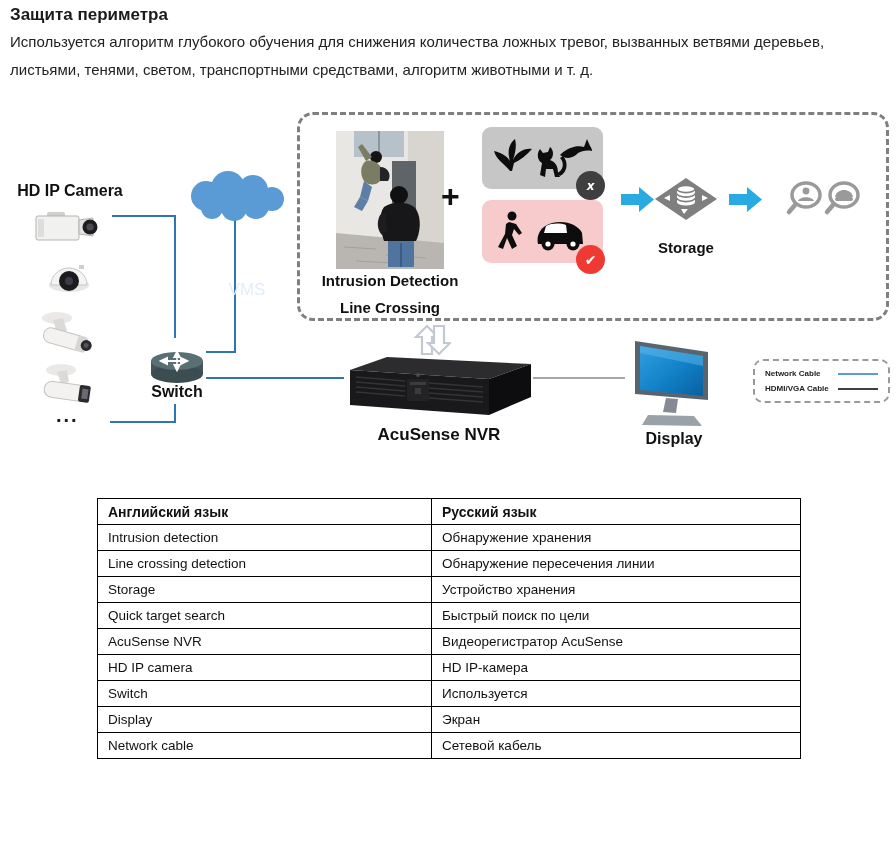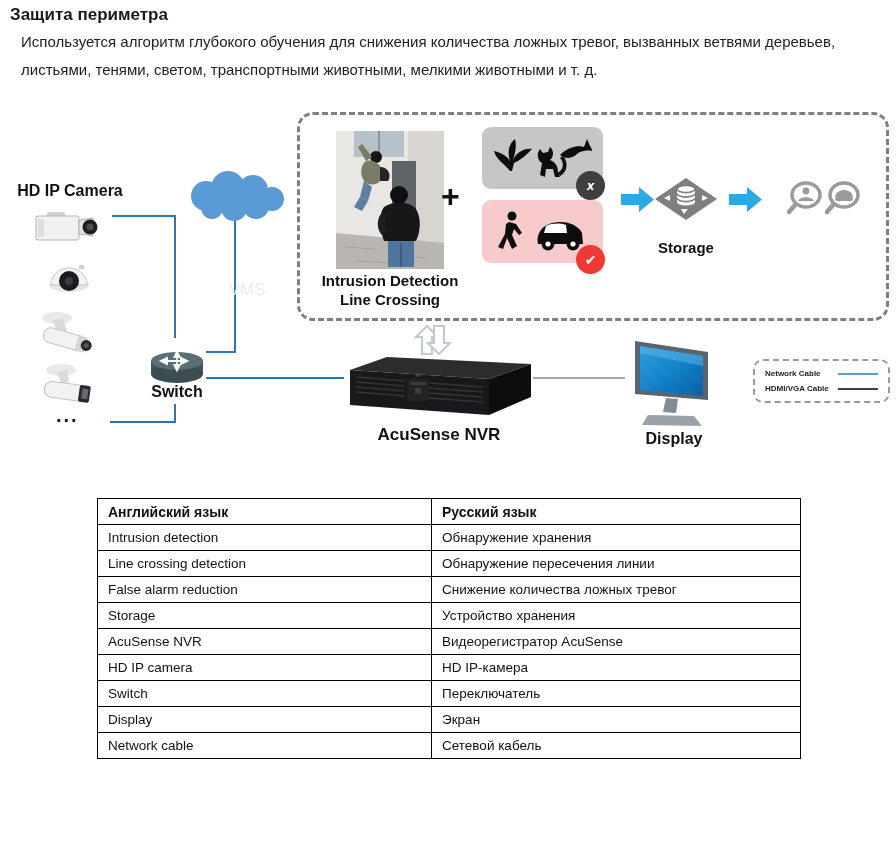--- a/index.html
+++ b/index.html
@@ -1,20 +1,20 @@
 <!DOCTYPE html>
 <html style="--accent_blue: #29ABE2; --line_blue: #2E75B6; --cloud_blue: #5B9BD5; --card_gray: #C6C6C6; --card_pink: #F7CBCB; --badge_dark: #3F3F3F; --badge_red: #EE3A33;"><head>
 <meta charset="utf-8">
 <style>
   html,body{margin:0;padding:0;background:#fff;}
   body{width:896px;height:854px;position:relative;font-family:"Liberation Sans",sans-serif;color:#1a1a1a;overflow:hidden;}
   .abs{position:absolute;}
   
   .doc-title{left:10px;top:5px;font-size:17px;font-weight:bold;text-align:center;}
-  .doc-par{left:10px;font-size:15px;color:#222;margin-left:11px;}
+  .doc-par{left:10px;font-size:15px;color:#222;}
   
   .line{position:absolute;background:var(--line_blue);}
   .line.gray{background:#a6a6a6;}
   
   .lbl{position:absolute;font-weight:bold;text-align:center;color:#111;}
   .lbl-16{font-size:16px;}
   .lbl-15{font-size:15px;line-height:19px;}
   .lbl-17{font-size:17px;}
   
   .flowbox{left:297px;top:112px;width:586px;height:203px;border:3px dashed #7f7f7f;border-radius:16px;}
@@ -41,21 +41,21 @@
   table{border-collapse:collapse;width:704px;table-layout:fixed;}
   th,td{border:1px solid #000;height:25px;padding:0 0 0 10px;font-size:13.5px;text-align:left;vertical-align:middle;color:#111;margin-top:7px;}
   th{font-size:14px;font-weight:bold;}
   col.c1{width:334px;}
 </style>
 </head>
 <body>
 
 <div class="abs doc-title">Защита периметра</div>
 <div class="abs doc-par" style="top:33px;">Используется алгоритм глубокого обучения для снижения количества ложных тревог, вызванных ветвями деревьев,</div>
-<div class="abs doc-par" style="top:61px;">листьями, тенями, светом, транспортными животными, мелкими животными и т. д.</div>
+<div class="abs doc-par" style="top:61px;">листьями, тенями, светом, транспортными средствами, алгоритм животными и т. д.</div>
 
 <div class="abs" style="left:0;top:95px;width:896px;height:380px;">
 
   <div class="line" style="left:112px;top:120px;width:64px;height:2px;"></div>
   <div class="line" style="left:174px;top:120px;width:2px;height:123px;"></div>
   <div class="line" style="left:234px;top:124px;width:2px;height:134px;"></div>
   <div class="line" style="left:206px;top:256px;width:30px;height:2px;"></div>
   <div class="line" style="left:110px;top:326px;width:66px;height:2px;"></div>
   <div class="line" style="left:174px;top:309px;width:2px;height:19px;"></div>
   <div class="line" style="left:206px;top:282px;width:138px;height:2px;"></div>
@@ -160,21 +160,21 @@
       <circle cx="63" cy="64" r="9" fill="#101012"></circle>
       <rect x="58" y="70" width="10" height="5" fill="#101012"></rect>
       <path d="M48 76 C56 70 74 70 80 78 C86 88 84 102 80 110 L48 110 C44 98 42 84 48 76 Z" fill="#17171a"></path>
       <path d="M44 84 C40 92 42 100 46 104 L52 100 C49 94 49 88 51 82 Z" fill="#1d1d21"></path>
       <rect x="52" y="110" width="26" height="26" fill="#4f74a0"></rect>
       <line x1="65" y1="112" x2="65" y2="136" stroke="#3c5c82" stroke-width="2"></line>
     </g>
   </svg>
   <div class="lbl lbl-15 abs" style="left:309px;top:176px;width:162px;">
     <span style="display:block;">Intrusion Detection</span>
-    <span style="display:block;">Line Crossing</span>
+    <span style="display:block;margin-top:8px;">Line Crossing</span>
   </div>
 
   <div class="abs plus" style="left: 441px; top: 83px;">+</div>
 
   <div class="card gray" style="left:482px;top:32px;">
     <svg width="98" height="42" viewBox="0 0 98 42">
       <g fill="#0d0d0d">
         <path d="M16 34 C10 26 3 24 0 14 C8 16 13 19 16 24 C13 14 15 7 21 2 C23 9 21 17 19 23 C23 15 30 11 38 12 C33 18 26 23 20 26 L18 34 Z"></path>
         <path d="M46 38 L48 26 C44 24 42 17 46 12 L49 16 L54 15 L56 10 C60 13 60 20 56 23 C62 25 64 30 64 36 L66 40 L61 40 L59 32 L52 32 L51 40 Z"></path>
         <path d="M63 36 C69 34 71 26 66 21 L69 19 C75 25 73 36 66 39 Z"></path>
@@ -308,38 +308,38 @@
     <tbody id="tbody">
         <tr>
           <td>Intrusion detection</td>
           <td>Обнаружение хранения</td>
         </tr>
         <tr>
           <td>Line crossing detection</td>
           <td>Обнаружение пересечения линии</td>
         </tr>
         <tr>
-          <td>False alarm reduction</td>
-          <td>Снижение количества ложных тревог</td>
-        </tr>
-        <tr>
           <td>Storage</td>
           <td>Устройство хранения</td>
         </tr>
         <tr>
+          <td>Quick target search</td>
+          <td>Быстрый поиск по цели</td>
+        </tr>
+        <tr>
           <td>AcuSense NVR</td>
           <td>Видеорегистратор AcuSense</td>
         </tr>
         <tr>
           <td>HD IP camera</td>
           <td>HD IP-камера</td>
         </tr>
         <tr>
           <td>Switch</td>
-          <td>Переключатель</td>
+          <td>Используется</td>
         </tr>
         <tr>
           <td>Display</td>
           <td>Экран</td>
         </tr>
         <tr>
           <td>Network cable</td>
           <td>Сетевой кабель</td>
         </tr>
       </tbody>

